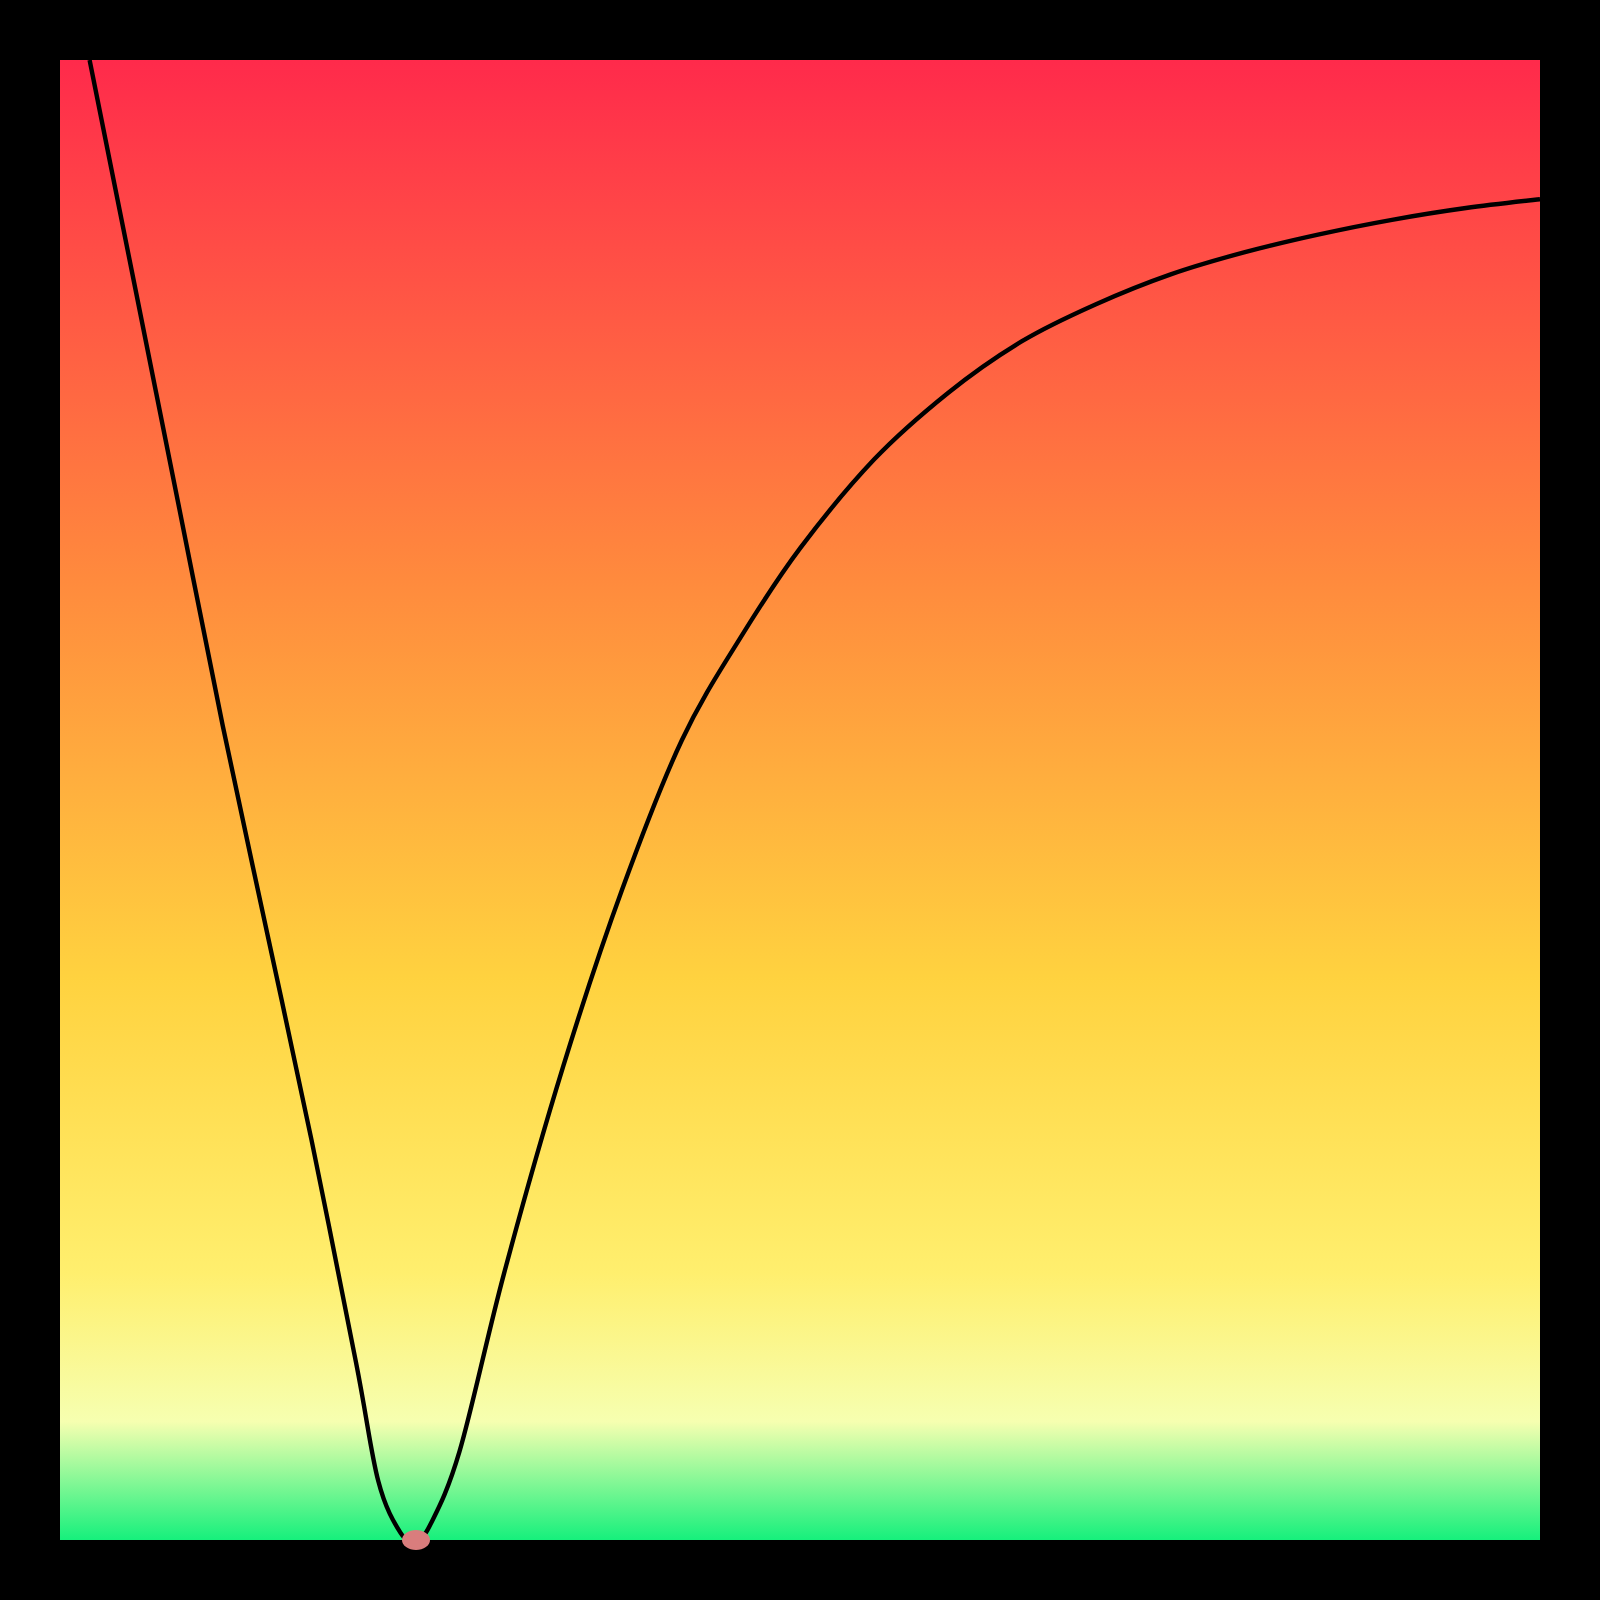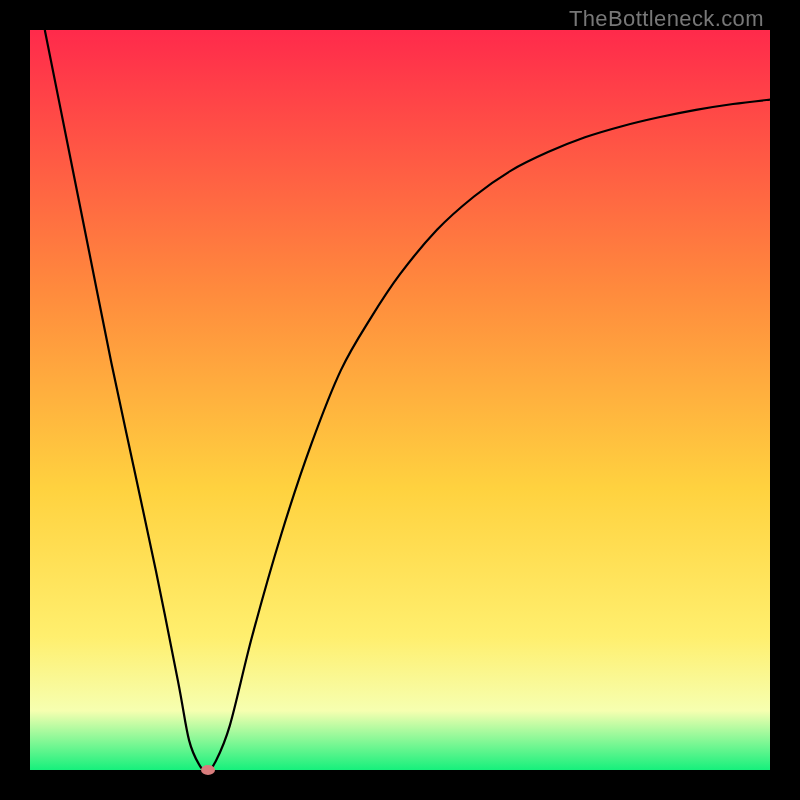--- a/index.html
+++ b/index.html
@@ -47,21 +47,20 @@
     height: 10px;
     border-radius: 50%;
     background: #d97d7d;
     transform: translate(-50%, -50%);
   }
 </style>
 </head>
 <body>
 
 <div class="frame">
-  <div class="watermark">TheBottleneck.com</div>
 
   <div class="plot">
     <svg class="gradient-bg" viewBox="0 0 740 740" preserveAspectRatio="none">
       <defs>
         <linearGradient id="bg-grad" x1="0" y1="0" x2="0" y2="1">
           <stop id="g0" offset="0%" stop-color="#ff2a4b"></stop>
           <stop id="g1" offset="35%" stop-color="#ff8a3d"></stop>
           <stop id="g2" offset="62%" stop-color="#ffd23f"></stop>
           <stop id="g3" offset="82%" stop-color="#ffef6e"></stop>
           <stop id="g4" offset="92%" stop-color="#f6ffb0"></stop>

